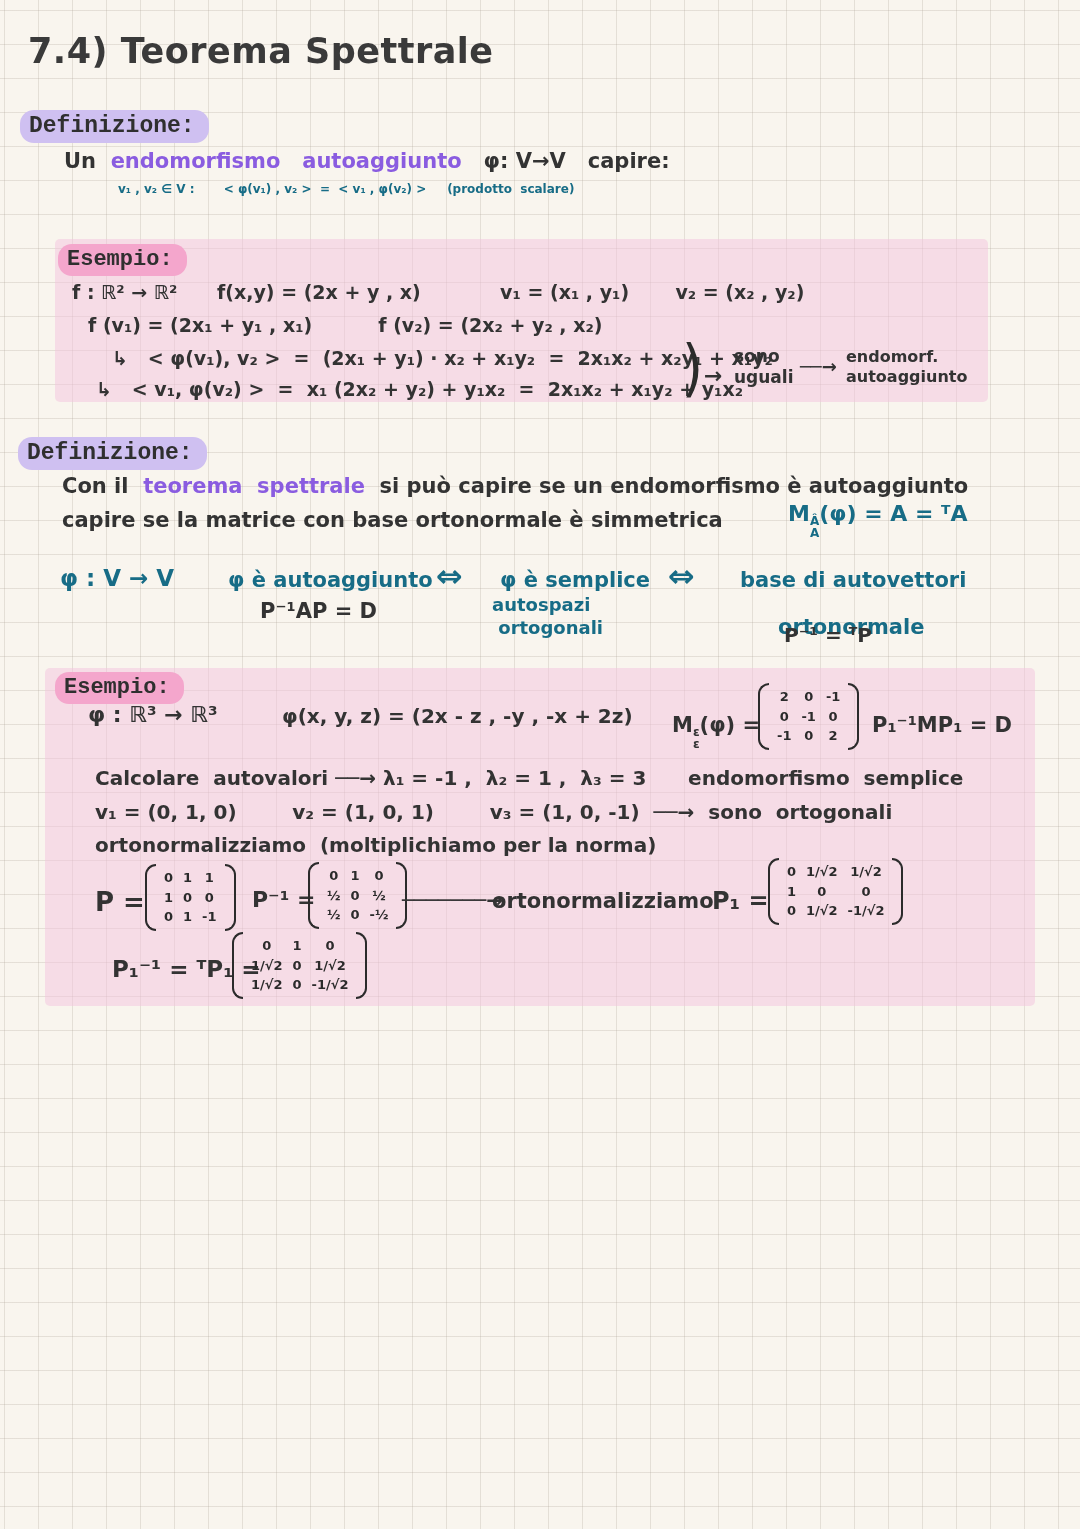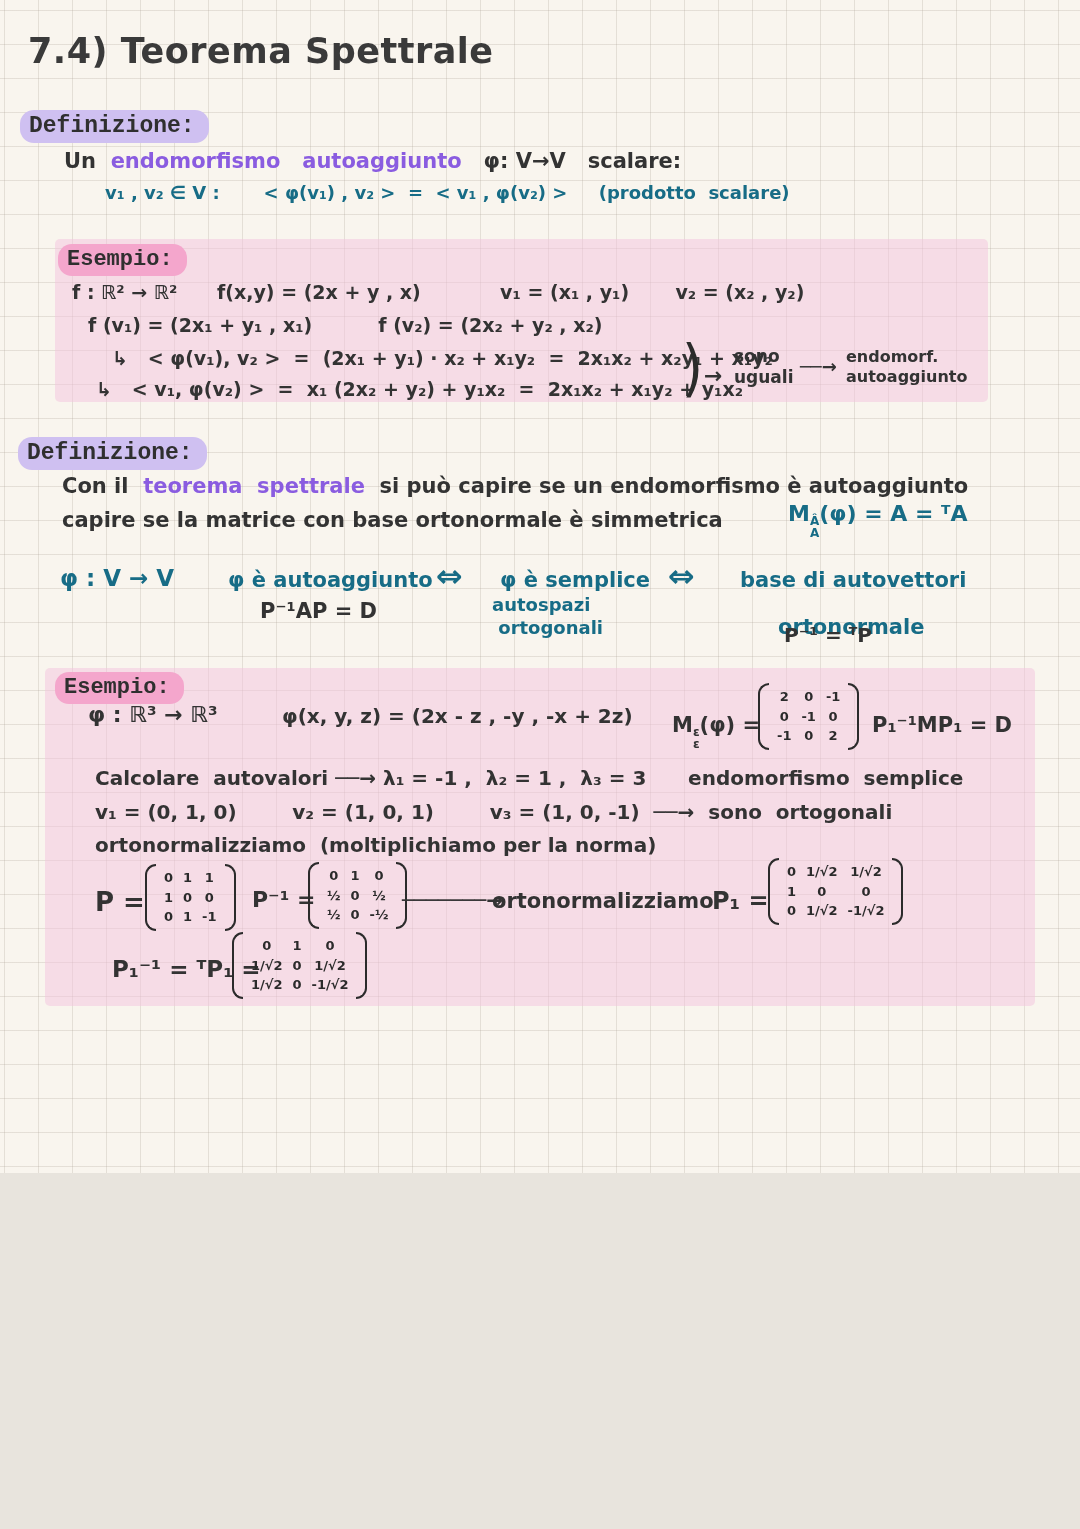--- a/index.html
+++ b/index.html
@@ -1,18 +1,18 @@
 <!DOCTYPE html>
 <html><head>
 <meta charset="utf-8">
 <style>
   html,body { margin:0; padding:0; background:#e8e4dd; }
   .page {
     position:relative;
-    width:1080px; height:1173px;
+    width:1080px; height:1529px;
     margin:0 auto;
     background-color:#f9f5ee;
     background-image:
       linear-gradient(to right, rgba(180,172,160,0.30) 1px, transparent 1px),
       linear-gradient(to bottom, rgba(180,172,160,0.30) 1px, transparent 1px);
     background-size:34px 34px;
     background-position:4px 10px;
     font-family:"DejaVu Sans", sans-serif;
     color:#333;
     overflow:hidden;
@@ -85,22 +85,22 @@
   .iff { font-size:32px; }
 </style>
 </head>
 <body>
 
 <div class="page">
 
   <div class="hand title" style="left:28px; top:30px;">7.4) Teorema Spettrale</div>
 
   <div class="pill lavender" style="left:20px; top:110px; font-size:23px;">Definizione:</div>
-  <div class="hand" style="left:64px; top:148px; font-size:21px;"><span class="dark">Un  </span><span class="purple">endomorfismo   autoaggiunto</span><span class="dark">   φ: V→V   scalare:</span></div>
-  <div class="hand teal" style="left:105px; top:182px; font-size:18px;">v₁ , v₂ ∈ V :       &lt; φ(v₁) , v₂ &gt;  =  &lt; v₁ , φ(v₂) &gt;     (prodotto  scalare)</div>
+  <div class="hand" style="left:64px; top:148px; font-size:21px;"><span class="dark">Un  </span><span class="purple">endomorfismo   autoaggiunto</span><span class="dark">   φ: V→V   capire:</span></div>
+  <div class="hand teal" style="left:118px; top:182px; font-size:12px;">v₁ , v₂ ∈ V :       &lt; φ(v₁) , v₂ &gt;  =  &lt; v₁ , φ(v₂) &gt;     (prodotto  scalare)</div>
 
   <div class="pinkbox" style="left:55px; top:239px; width:933px; height:163px;"></div>
   <div class="pill pinkhl" style="left:58px; top:244px; font-size:22px;">Esempio:</div>
   <div class="hand" style="left:72px; top:281px; font-size:19px;">f : ℝ² → ℝ²      f(x,y) = (2x + y , x)            v₁ = (x₁ , y₁)       v₂ = (x₂ , y₂)</div>
   <div class="hand" style="left:88px; top:314px; font-size:19px;">f (v₁) = (2x₁ + y₁ , x₁)          f (v₂) = (2x₂ + y₂ , x₂)</div>
   <div class="hand" style="left:96px; top:347px; font-size:19px;margin-left:16px;">↳   &lt; φ(v₁), v₂ &gt;  =  (2x₁ + y₁) · x₂ + x₁y₂  =  2x₁x₂ + x₂y₁ + x₁y₂</div>
   <div class="hand" style="left:96px; top:378px; font-size:19px;">↳   &lt; v₁, φ(v₂) &gt;  =  x₁ (2x₂ + y₂) + y₁x₂  =  2x₁x₂ + x₁y₂ + y₁x₂</div>
   <div class="brace" style="left:682px; top:336px;">)</div>
   <div class="hand" style="left:704px; top:362px; font-size:22px;">→</div>
   <div class="hand" style="left:734px; top:346px; font-size:17px;">sono

